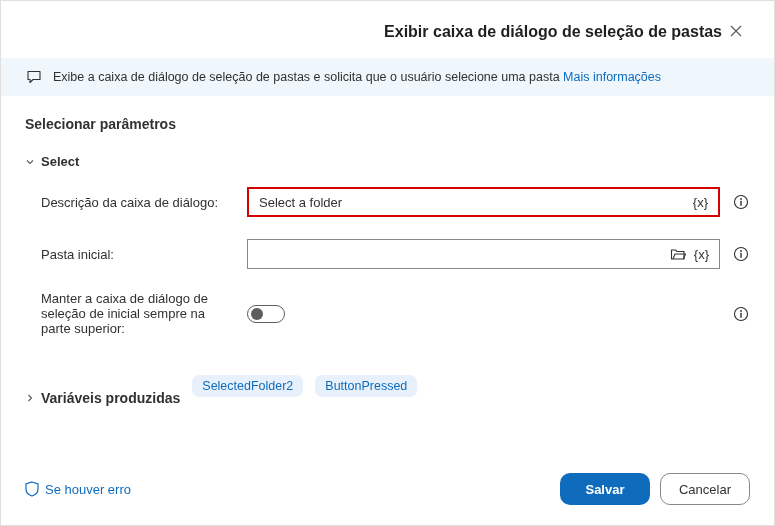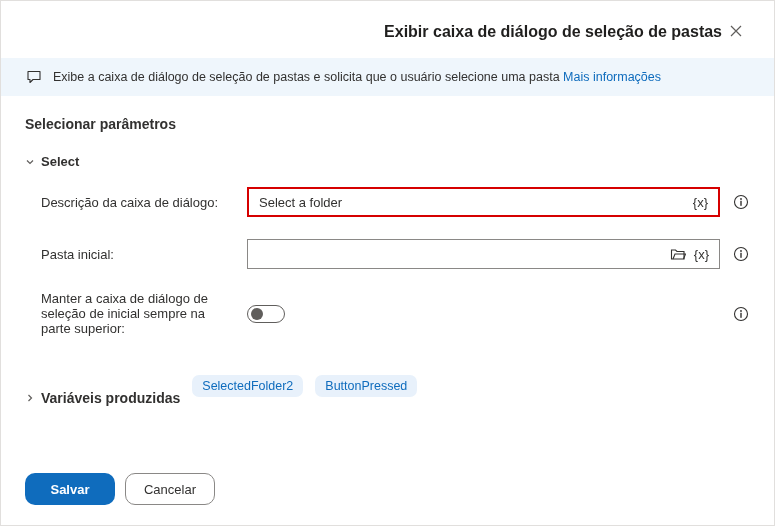--- a/index.html
+++ b/index.html
@@ -326,17 +326,23 @@
       </span>
       <span>Variáveis produzidas</span>
     </div>
     <span class="chip">SelectedFolder2</span>
     <span class="chip">ButtonPressed</span>
   </div>
 
 </div>
 
 <div class="footer">
+  <div class="on-error">
+    <svg width="14" height="16" viewBox="0 0 14 16">
+        <path d="M7 1 L13 3 v5 c0 4 -3 6 -6 7 c-3 -1 -6 -3 -6 -7 v-5 z" fill="none" stroke="#0f6cbd" stroke-width="1.2"></path>
+      </svg>
+    <span>Se houver erro</span>
+  </div>
   <div class="footer-right">
     <button class="btn primary">Salvar</button>
     <button class="btn secondary">Cancelar</button>
   </div>
 </div>
 
 </body></html>

